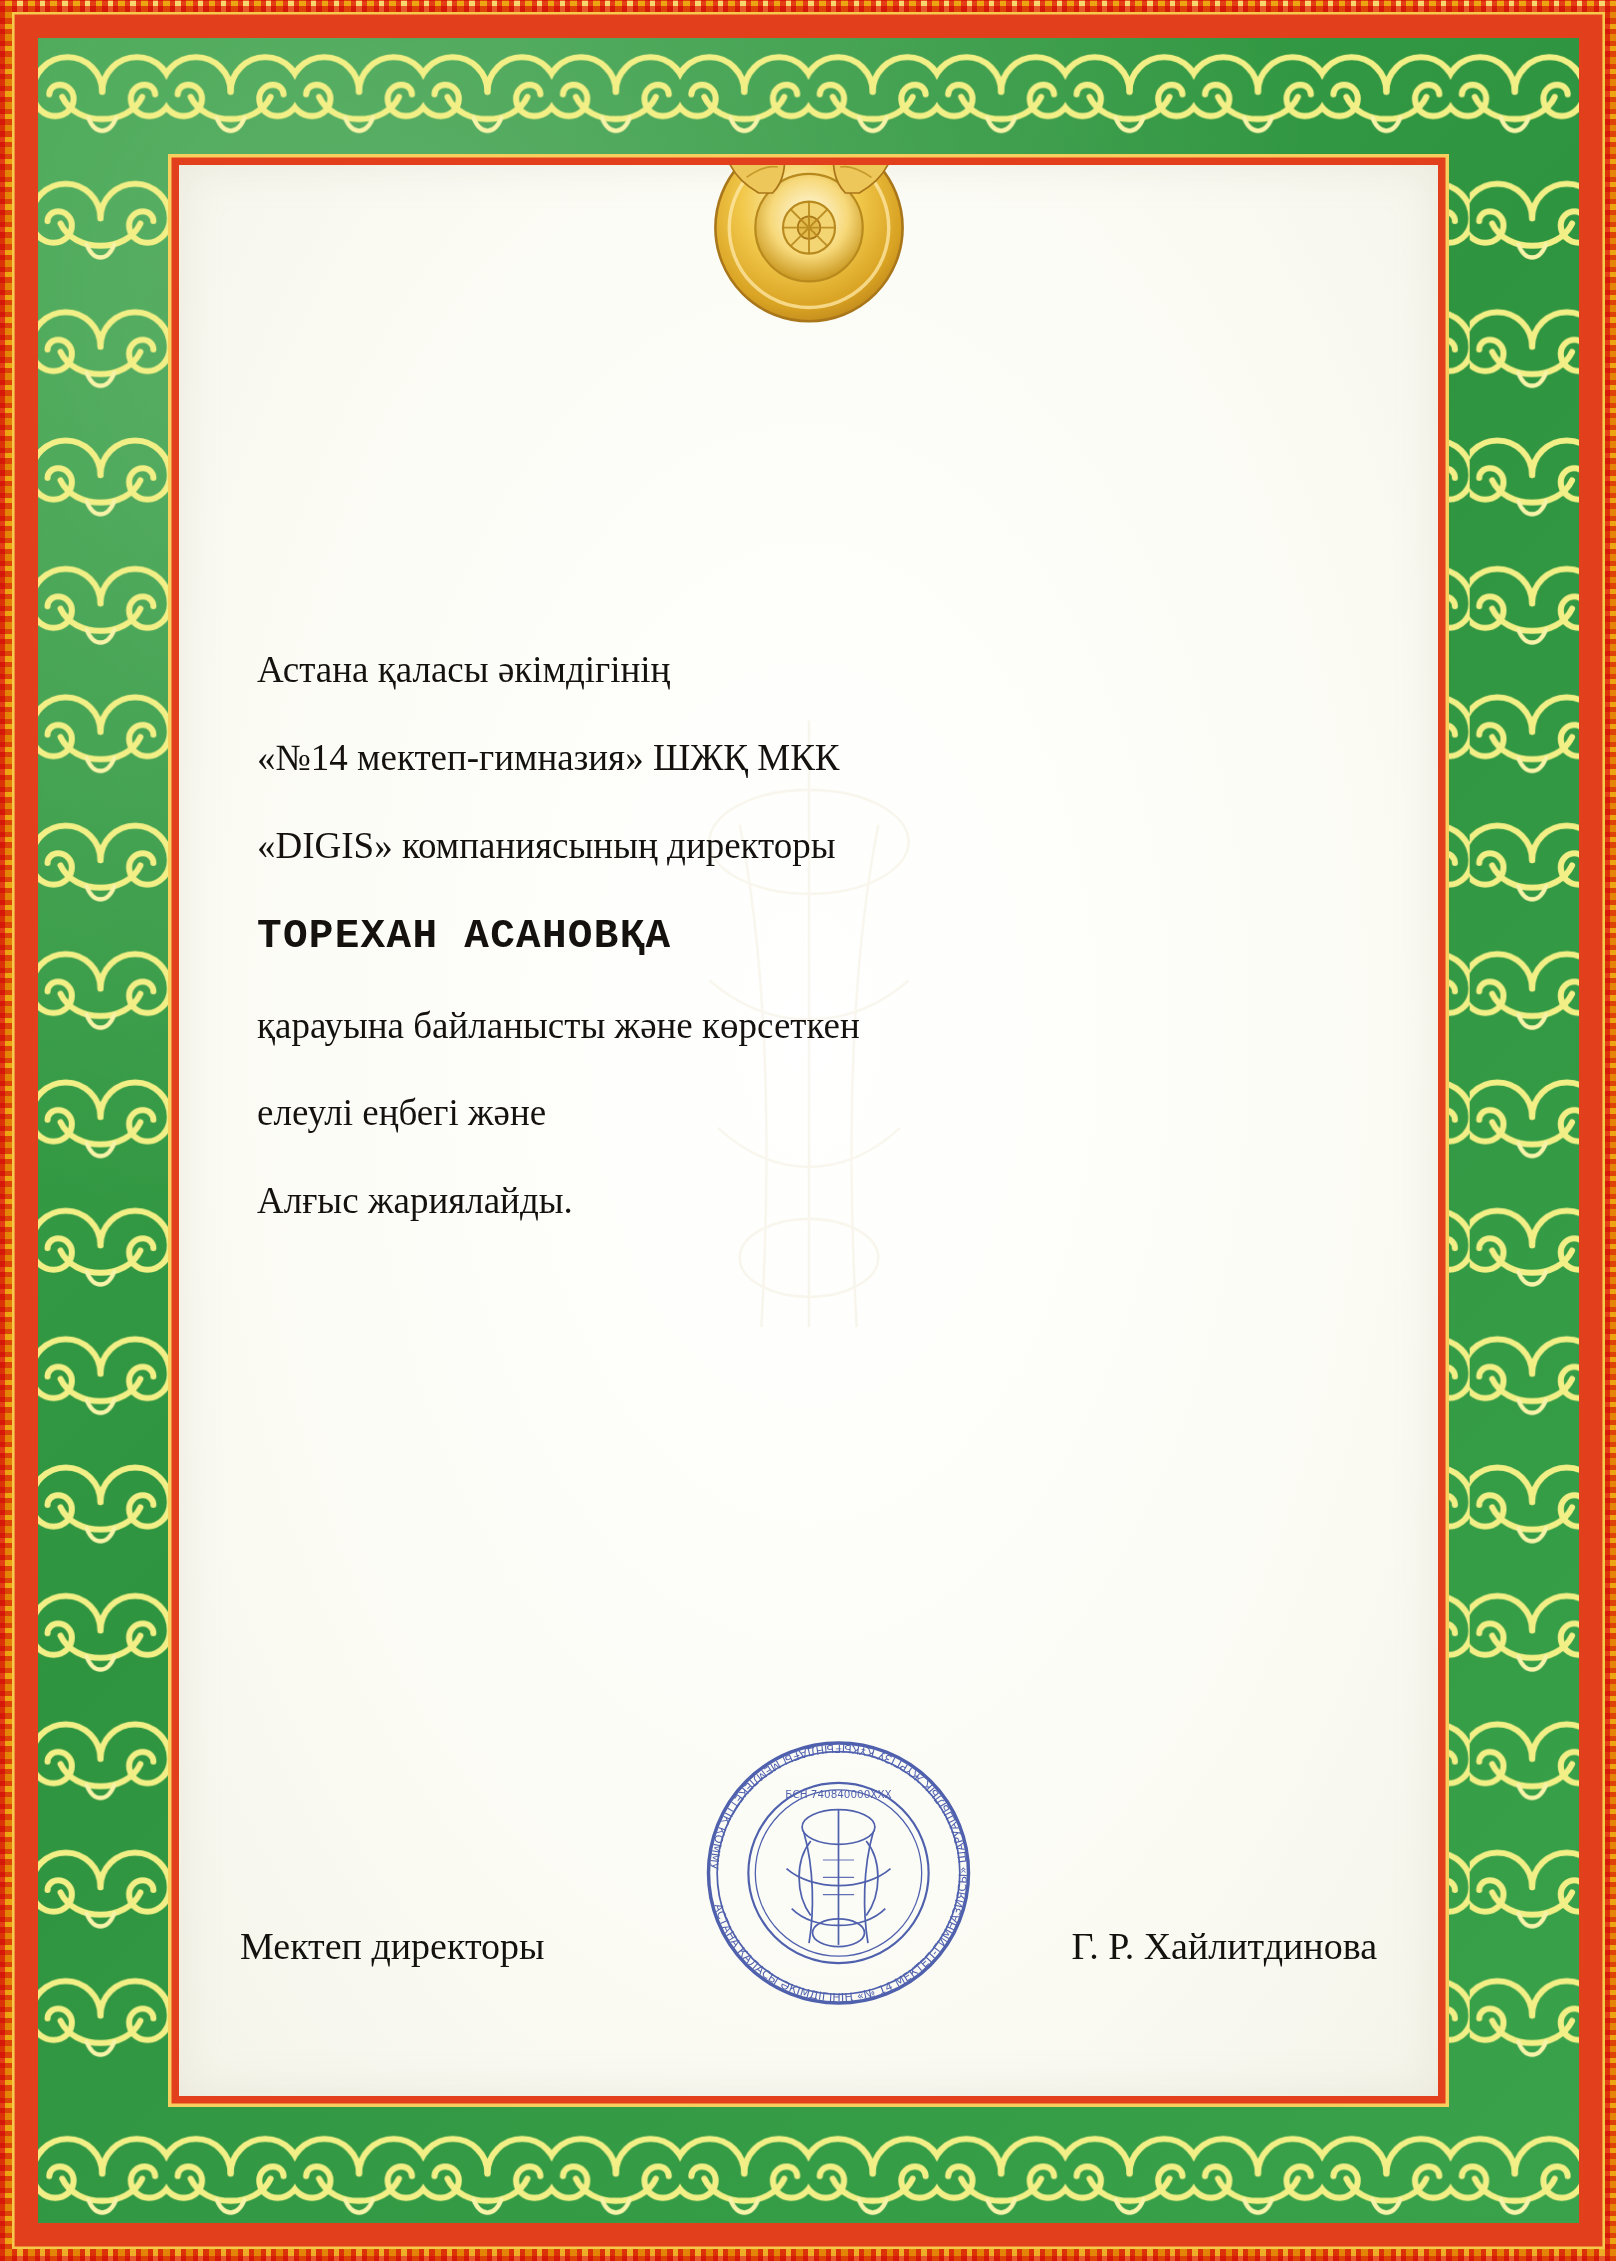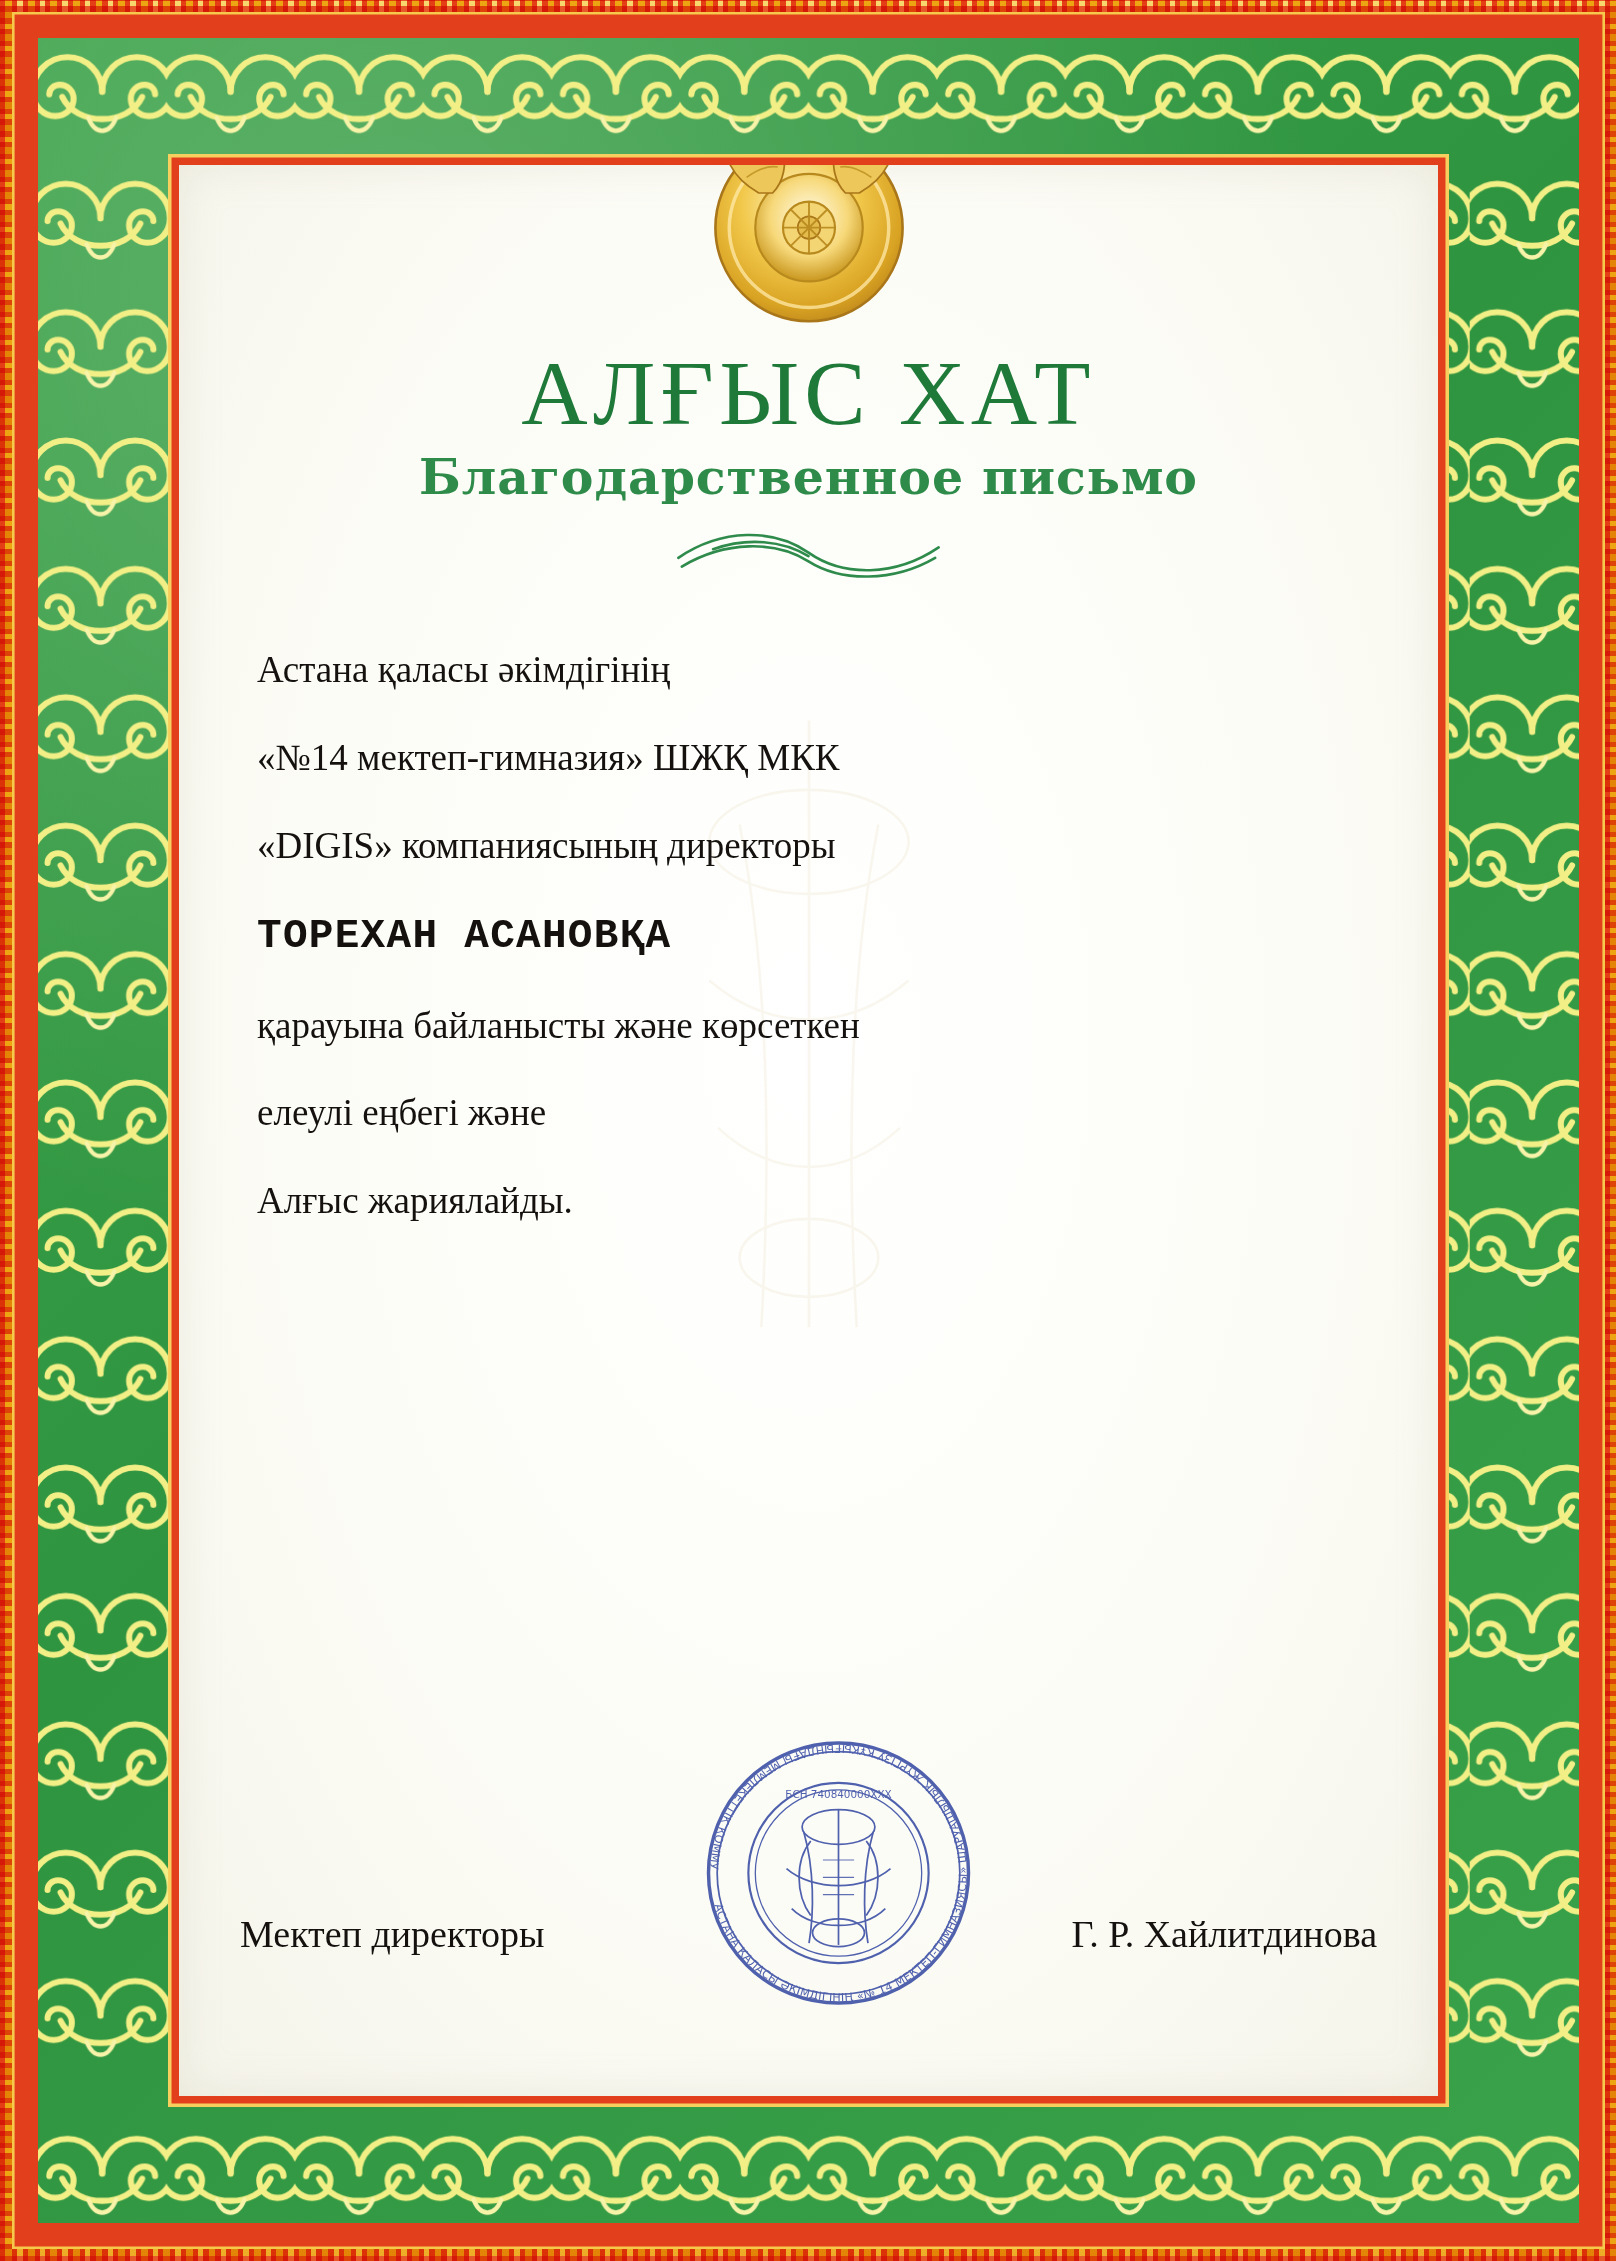--- a/index.html
+++ b/index.html
@@ -154,21 +154,21 @@
     font-size: 41px;
     letter-spacing: 1.3px;
     font-family: Liberation Mono, monospace;
   }
 
   
   .sign-row {
     position: absolute;
     left: 61px;
     right: 61px;
-    bottom: 140px;
+    bottom: 128px;
     display: flex;
     align-items: baseline;
     justify-content: space-between;
     font-size: 38px;
     color: #14110e;
     font-family: "Liberation Serif", serif;
   }
 
   
   .stamp {
@@ -269,31 +269,20 @@
         <path d="M222,132 C208,122 196,118 186,120"></path>
       </g>
 
       <g stroke="#e9bf4d" stroke-width="3" stroke-linecap="round" opacity="0.85">
         <path d="M150,72 L150,50"></path>
         <path d="M120,80 L112,60"></path>
         <path d="M180,80 L188,60"></path>
       </g>
     </svg>
 
-    <div class="title-block">
-      <div class="title-kk">АЛҒЫС ХАТ</div>
-      <div class="title-ru">Благодарственное письмо</div>
-      <svg class="swirl" viewBox="0 0 340 70" xmlns="http://www.w3.org/2000/svg">
-        <g fill="none" stroke="#2f8b4b" stroke-width="3" stroke-linecap="round">
-          <path d="M20,40 C70,6 130,6 170,34 C210,62 270,62 320,28"></path>
-          <path d="M24,50 C74,20 132,20 170,44 C208,68 268,68 316,40"></path>
-          <path d="M60,30 C100,16 140,20 170,38"></path>
-        </g>
-      </svg>
-    </div>
 
     <div class="body-text">
       <p class="body-line">Астана қаласы әкімдігінің</p>
       <p class="body-line">«№14 мектеп-гимназия» ШЖҚ МКК</p>
       <p class="body-line">«DIGIS» компаниясының директоры</p>
       <p class="body-line name">ТОРЕХАН АСАНОВҚА</p>
       <p class="body-line">қарауына байланысты және көрсеткен</p>
       <p class="body-line">елеулі еңбегі және</p>
       <p class="body-line">Алғыс жариялайды.</p>
     </div>

